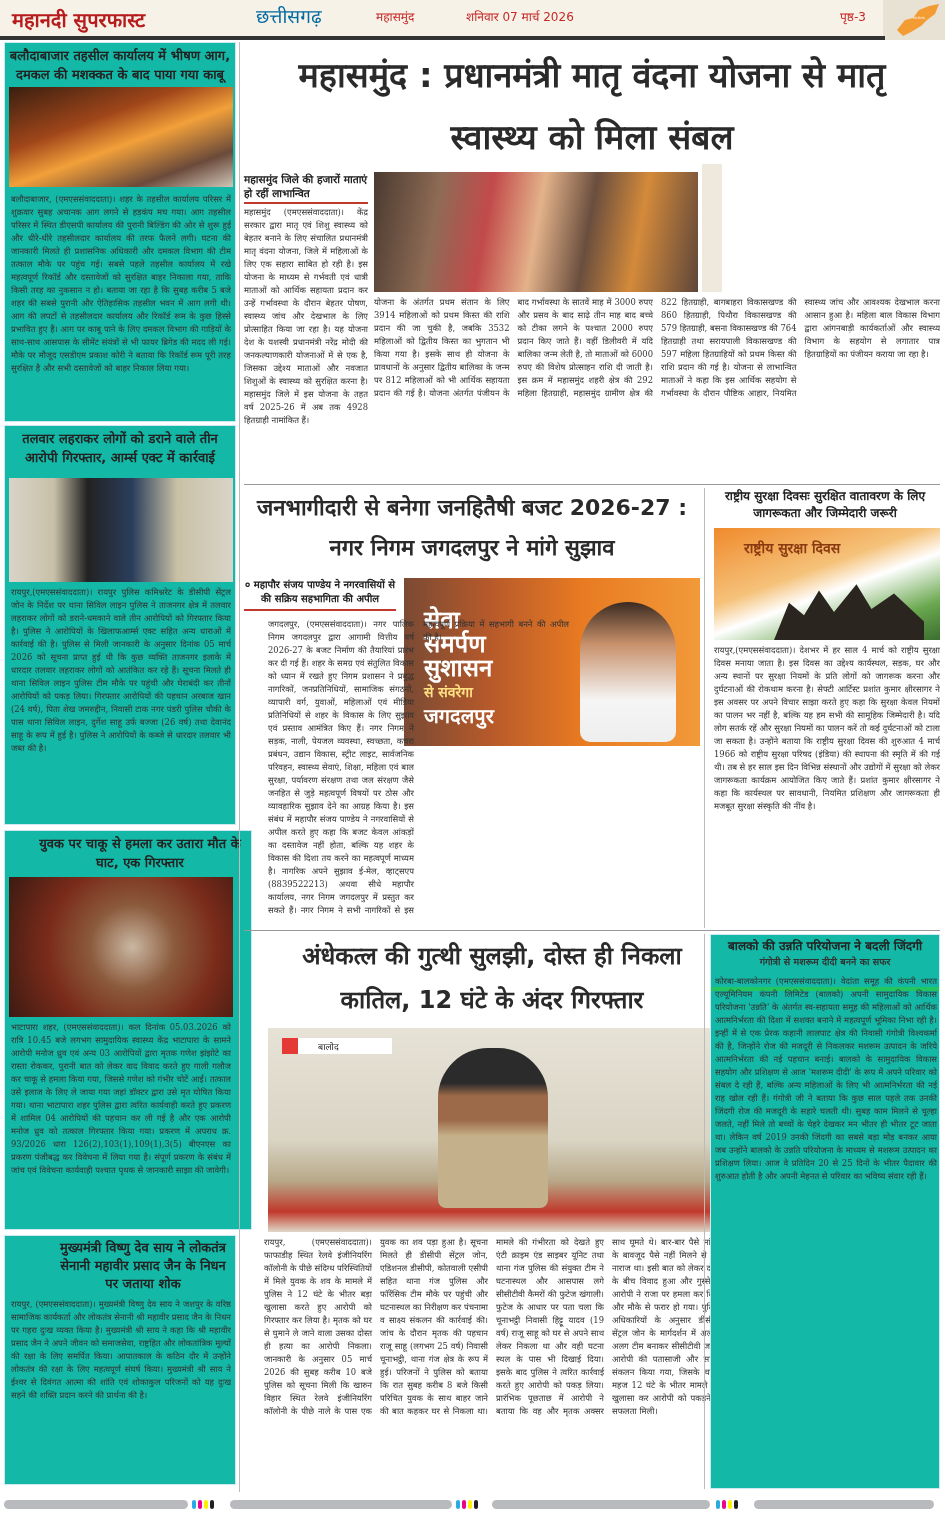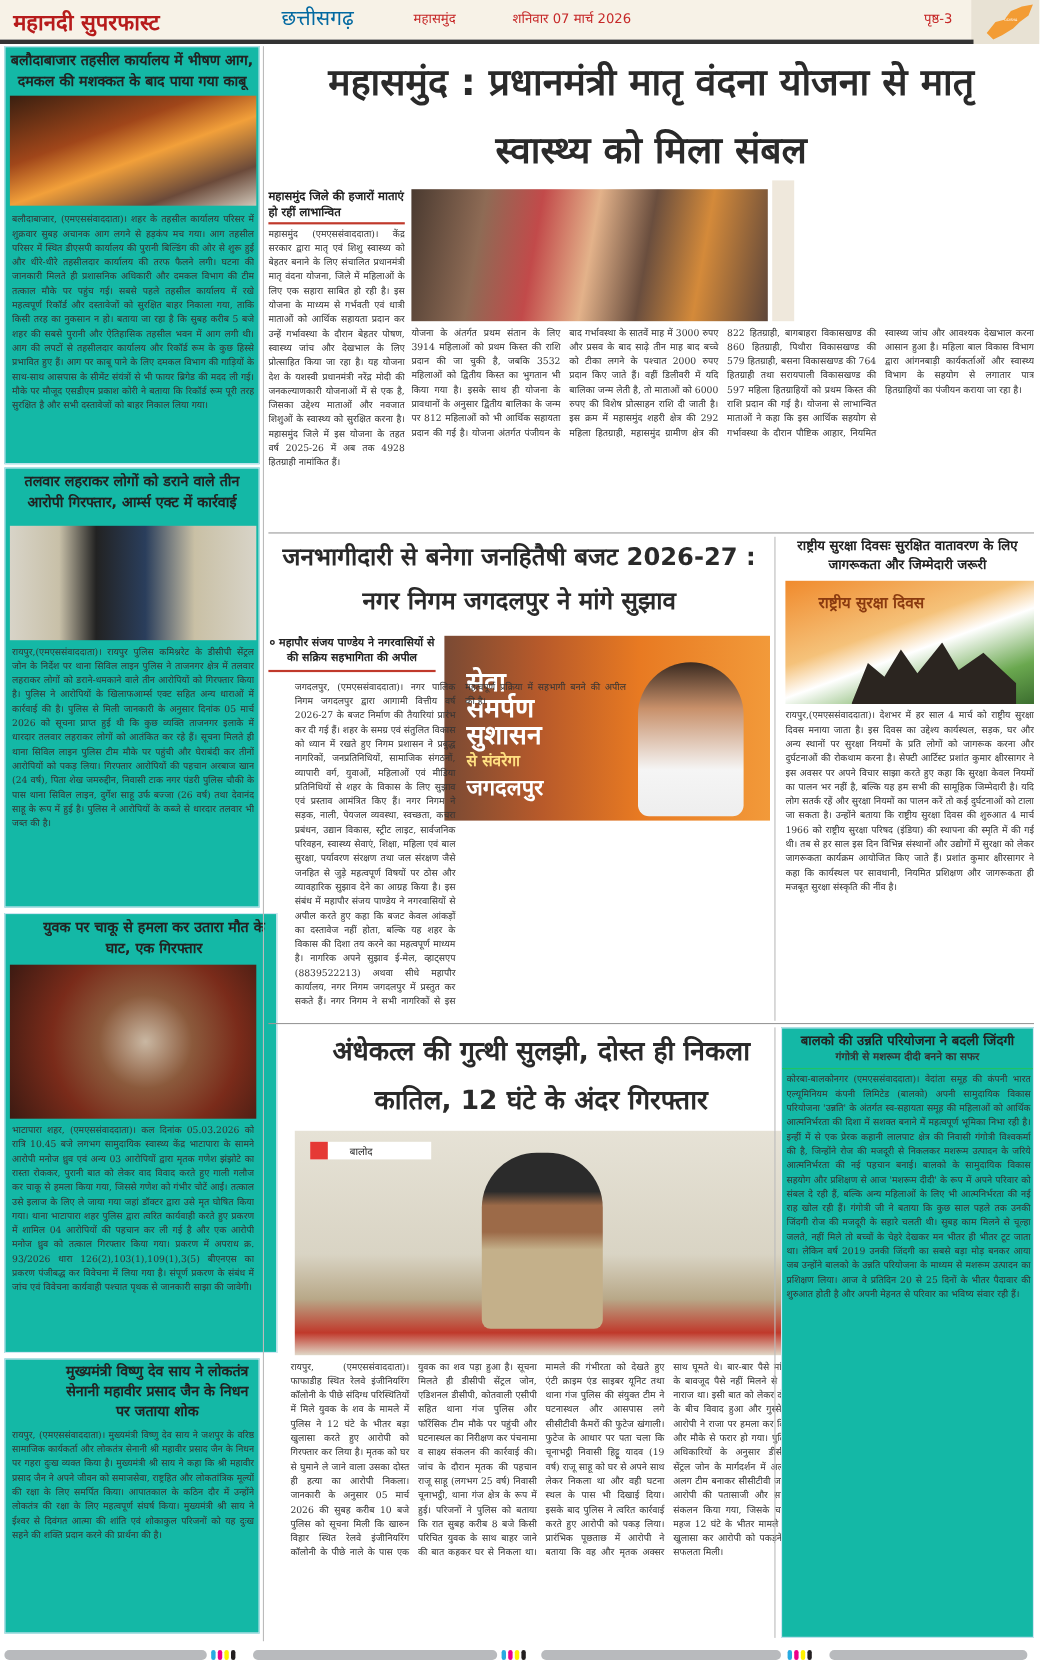--- a/index.html
+++ b/index.html
@@ -117,21 +117,21 @@
     </div>
     <div class="abs" style="left:170px;top:20px;width:110px;height:160px;border-radius:50px 50px 8px 8px;background:linear-gradient(180deg,#2b2b2b 0%,#2b2b2b 22%,#9c6a48 30%,#9c6a48 45%,#c4b08a 55%,#c4b08a 100%);"></div>
   </div>
   <div class="abs body col4" style="left:0;top:302px;width:456px;height:250px;overflow:hidden;">रायपुर, (एमएससंवाददाता)। फाफाडीह स्थित रेलवे इंजीनियरिंग कॉलोनी के पीछे संदिग्ध परिस्थितियों में मिले युवक के शव के मामले में पुलिस ने 12 घंटे के भीतर बड़ा खुलासा करते हुए आरोपी को गिरफ्तार कर लिया है। मृतक को घर से घुमाने ले जाने वाला उसका दोस्त ही हत्या का आरोपी निकला। जानकारी के अनुसार 05 मार्च 2026 की सुबह करीब 10 बजे पुलिस को सूचना मिली कि खारुन विहार स्थित रेलवे इंजीनियरिंग कॉलोनी के पीछे नाले के पास एक युवक का शव पड़ा हुआ है। सूचना मिलते ही डीसीपी सेंट्रल जोन, एडिशनल डीसीपी, कोतवाली एसीपी सहित थाना गंज पुलिस और फॉरेंसिक टीम मौके पर पहुंची और घटनास्थल का निरीक्षण कर पंचनामा व साक्ष्य संकलन की कार्रवाई की। जांच के दौरान मृतक की पहचान राजू साहू (लगभग 25 वर्ष) निवासी चूनाभट्ठी, थाना गंज क्षेत्र के रूप में हुई। परिजनों ने पुलिस को बताया कि रात सुबह करीब 8 बजे किसी परिचित युवक के साथ बाहर जाने की बात कहकर घर से निकला था। मामले की गंभीरता को देखते हुए एंटी क्राइम एंड साइबर यूनिट तथा थाना गंज पुलिस की संयुक्त टीम ने घटनास्थल और आसपास लगे सीसीटीवी कैमरों की फुटेज खंगाली। फुटेज के आधार पर पता चला कि चूनाभट्ठी निवासी हिट्टू यादव (19 वर्ष) राजू साहू को घर से अपने साथ लेकर निकला था और वही घटना स्थल के पास भी दिखाई दिया। इसके बाद पुलिस ने त्वरित कार्रवाई करते हुए आरोपी को पकड़ लिया। प्रारंभिक पूछताछ में आरोपी ने बताया कि वह और मृतक अक्सर साथ घूमते थे। बार-बार पैसे मांगने के बावजूद पैसे नहीं मिलने से वह नाराज था। इसी बात को लेकर दोनों के बीच विवाद हुआ और गुस्से में आरोपी ने राजा पर हमला कर दिया और मौके से फरार हो गया। पुलिस अधिकारियों के अनुसार डीसीपी सेंट्रल जोन के मार्गदर्शन में अलग-अलग टीम बनाकर सीसीटीवी जांच, आरोपी की पतासाजी और साक्ष्य संकलन किया गया, जिसके चलते महज 12 घंटे के भीतर मामले का खुलासा कर आरोपी को पकड़ने में सफलता मिली।</div>
 </div>
 
 <div class="abs vr" style="left:704px;top:934px;height:555px;"></div>
 
 <div class="abs lbox" style="left:710px;top:934px;width:230px;height:555px;">
   <div class="hd" style="font-size:12px;line-height:18px;padding-top:2px;">बालको की उन्नति परियोजना ने बदली जिंदगी</div>
-  <div class="hd" style="font-size:9.5px;line-height:14px;color:#333;border-bottom:1px solid #22c55e;padding-bottom:2px;">गंगोत्री से मशरूम दीदी बनने का सफर</div>
+  <div class="hd" style="font-size:9.5px;line-height:14px;color:#333;border-bottom:4px solid #22c55e;padding-bottom:18px;">गंगोत्री से मशरूम दीदी बनने का सफर</div>
   <div class="abs body" style="left:4px;top:40px;width:222px;height:510px;overflow:hidden;">कोरबा-बालकोनगर (एमएससंवाददाता)। वेदांता समूह की कंपनी भारत एल्यूमिनियम कंपनी लिमिटेड (बालको) अपनी सामुदायिक विकास परियोजना 'उन्नति' के अंतर्गत स्व-सहायता समूह की महिलाओं को आर्थिक आत्मनिर्भरता की दिशा में सशक्त बनाने में महत्वपूर्ण भूमिका निभा रही है। इन्हीं में से एक प्रेरक कहानी लालपाट क्षेत्र की निवासी गंगोत्री विश्वकर्मा की है, जिन्होंने रोज की मजदूरी से निकलकर मशरूम उत्पादन के जरिये आत्मनिर्भरता की नई पहचान बनाई। बालको के सामुदायिक विकास सहयोग और प्रशिक्षण से आज 'मशरूम दीदी' के रूप में अपने परिवार को संबल दे रही हैं, बल्कि अन्य महिलाओं के लिए भी आत्मनिर्भरता की नई राह खोल रही हैं। गंगोत्री जी ने बताया कि कुछ साल पहले तक उनकी जिंदगी रोज की मजदूरी के सहारे चलती थी। सुबह काम मिलने से चूल्हा जलते, नहीं मिले तो बच्चों के चेहरे देखकर मन भीतर ही भीतर टूट जाता था। लेकिन वर्ष 2019 उनकी जिंदगी का सबसे बड़ा मोड़ बनकर आया जब उन्होंने बालको के उन्नति परियोजना के माध्यम से मशरूम उत्पादन का प्रशिक्षण लिया। आज वे प्रतिदिन 20 से 25 दिनों के भीतर पैदावार की शुरुआत होती है और अपनी मेहनत से परिवार का भविष्य संवार रही हैं।</div>
 </div>
 
 <div class="abs strip" style="left:4px;width:184px;"></div>
 <div class="abs dot reg0" style="left: 192px; background: rgb(41, 171, 226);"></div>
 <div class="abs dot reg1" style="left: 198px; background: rgb(236, 0, 140);"></div>
 <div class="abs dot reg2" style="left: 204px; background: rgb(255, 242, 0);"></div>
 <div class="abs dot reg3" style="left: 210px; background: rgb(35, 31, 32);"></div>
 <div class="abs strip" style="left:230px;width:222px;"></div>
 <div class="abs dot reg0" style="left: 456px; background: rgb(41, 171, 226);"></div>

